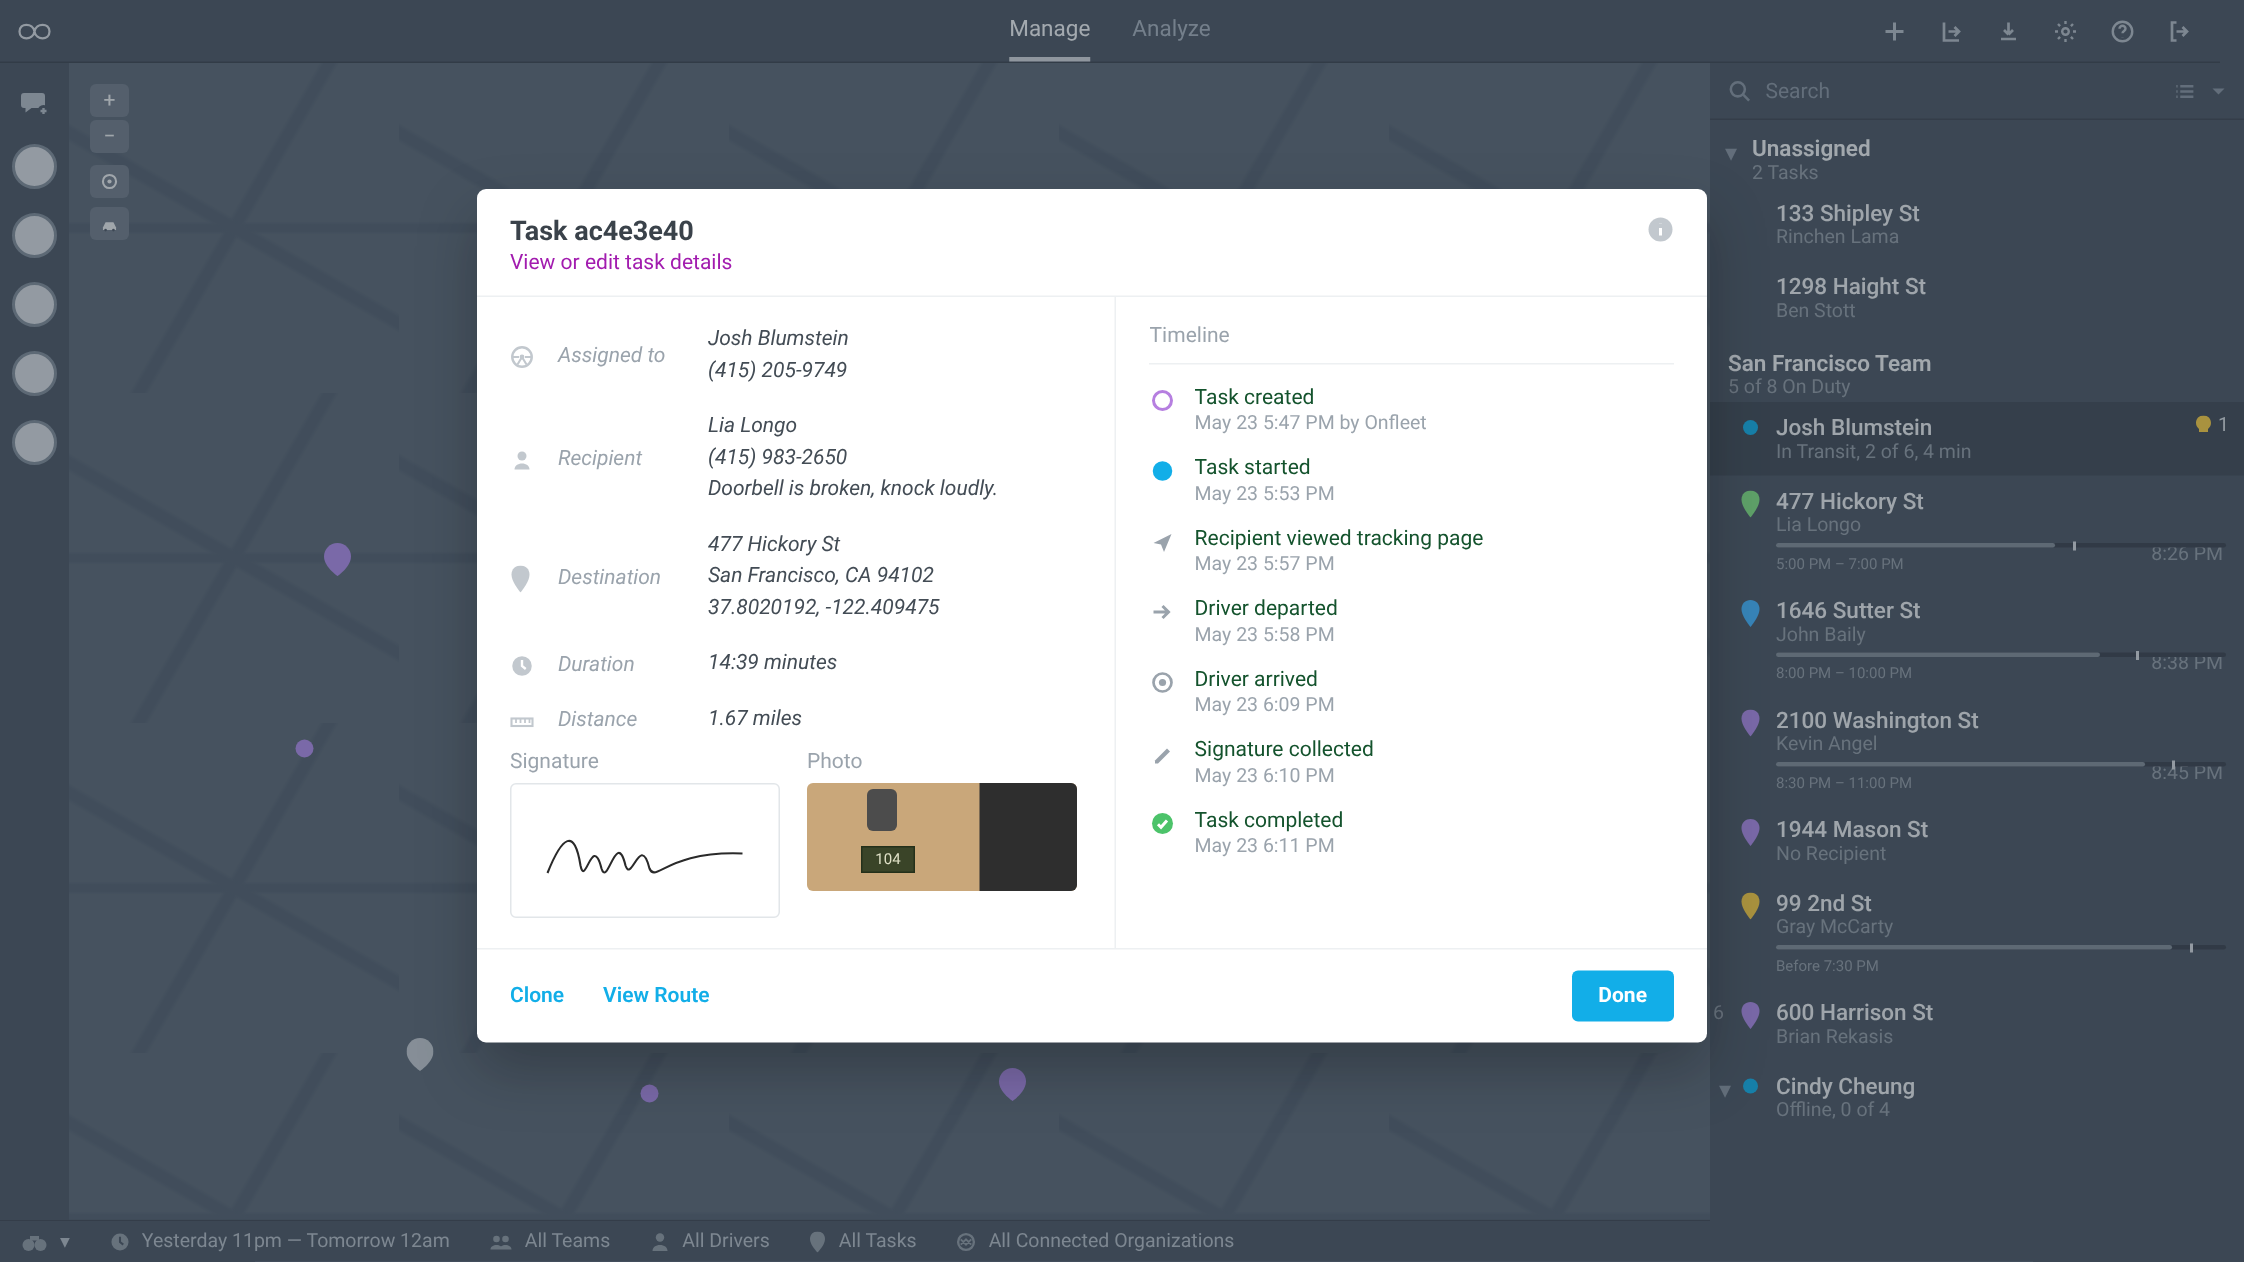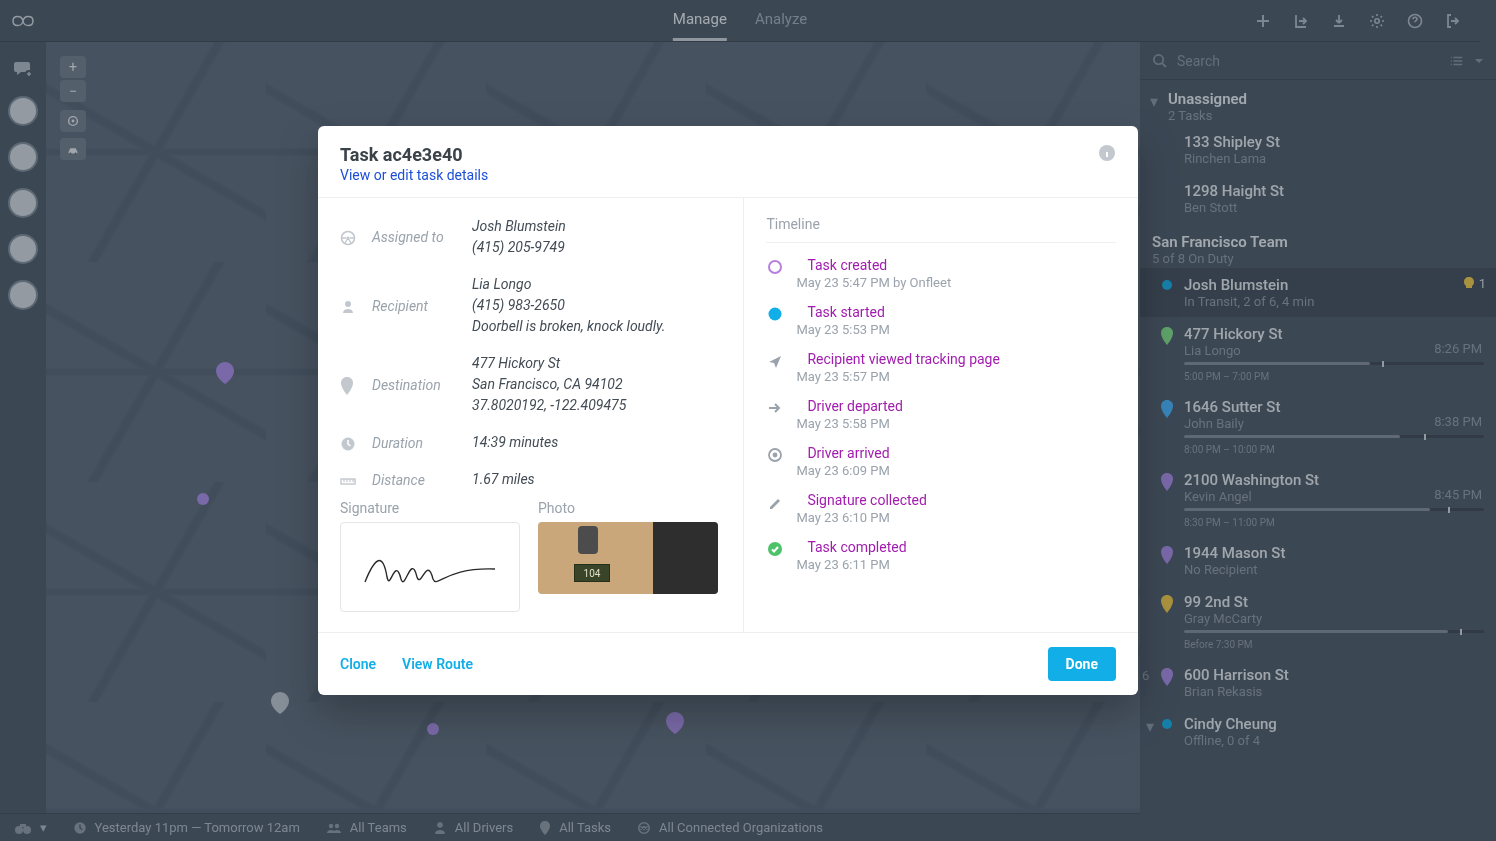--- a/index.html
+++ b/index.html
@@ -41,60 +41,60 @@
 .side-group-hd { padding: 10px 12px 2px 28px; position:relative; }
 .side-group-hd .caret { position:absolute; left:10px; top:12px; color:#8693a1; }
 .side-group-hd .t1 { color:#e6ebef; font-size:15px; font-weight:600; }
 .side-group-hd .t2 { color:#8d98a4; font-size:13px; }
 .side-item { padding: 8px 12px 8px 44px; position:relative; cursor:pointer; }
 .side-item .dot { position:absolute; left:22px; top:12px; width:10px; height:10px; border-radius:50%; }
 .side-item .pin { position:absolute; left:20px; top:10px; width:14px; height:16px; }
 .side-item .l1 { color:#e2e7eb; font-size:15px; font-weight:500; }
 .side-item .l2 { color:#8d98a4; font-size:13px; }
 .side-item .l3 { color:#8d98a4; font-size:10px; margin-top:6px; }
-.side-item .rt { position:absolute; right:14px; top:24px; color:#8d98a4; font-size:13px; }
+.side-item .rt { position:absolute; right:14px; top:45px; color:#8d98a4; font-size:13px; }
 .side-item .badge { position:absolute; right:10px; top:8px; display:flex; align-items:center; gap:4px; color:#cfd6dd; font-size:13px;}
 .side-item .badge .bicon { color:#f1c945; }
 .side-item.selected { background:#3f4b58; }
 .prog { margin-top:4px; height:3px; background:#3a4350; border-radius:2px; position:relative;}
 .prog .fill { height:100%; background:#7e8a97; border-radius:2px;}
 .prog .tick { position:absolute; top:-1px; width:2px; height:6px; background:#cfd6dd;}
 .side-item .count { position:absolute; left:2px; top:10px; color:#8d98a4; font-size:13px;}
 
 
 .bottombar { position: fixed; bottom:0; left:0; right:356px; height:28px; background:#4a5766; border-top:1px solid #3e4855; display:flex; align-items:center; gap:26px; padding:0 14px; color:#aeb8c3; font-size:13px; z-index:4;}
 .bottombar .bitem { display:flex; align-items:center; gap:8px; cursor:pointer;}
 .bottombar .bico { color:#8d98a4; }
 
 
 .scrim { position:fixed; inset:0; background:rgba(34,42,51,.35); z-index:10; }
 .modal { position:fixed; top:126px; left:318px; width:820px; background:#fff; border-radius:6px; box-shadow:0 18px 40px rgba(0,0,0,.25); z-index:11; color:#424b54; display:flex; flex-direction:column; }
 .modal .mhdr { padding:18px 22px 14px; display:flex; align-items:flex-start; }
 .modal .mhdr .mtitle { font-size:18px; font-weight:700; color:#3a424a;}
-.modal .mhdr .msub { font-size:14px; color:#1d4ed8; margin-top:2px;}
+.modal .mhdr .msub { font-size:14px; color:#a21caf; margin-top:2px;}
 .modal .mhdr .iinfo { margin-left:auto; color:#c2c8ce; cursor:pointer;}
 .modal .mbody { display:flex; border-top:1px solid #edf0f2;}
 .mleft { width:52%; padding:18px 22px 20px; border-right:1px solid #edf0f2;}
 .mright { width:48%; padding:18px 22px 20px;}
 .frow { display:flex; gap:14px; margin-bottom:16px; align-items:center;font-style:italic;}
 .frow .ficon { width:18px; color:#c2c8ce; flex-shrink:0; margin-top:2px;}
 .frow .flabel { width:86px; color:#9aa3ac; font-size:14px; flex-shrink:0;}
 .frow .fval { flex:1; color:#434c55; font-size:14px; line-height:1.5;}
 .attachments { display:flex; gap:18px; margin-top:6px;}
 .attach { width:180px;}
 .attach .alabel { color:#9aa3ac; font-size:14px; margin-bottom:6px;}
 .sigbox { height:90px; border:1px solid #e2e6e9; border-radius:4px; display:flex; align-items:center; justify-content:center;}
 .photobox { height:72px; border-radius:4px; background:#c9a77a; position:relative; overflow:hidden;}
 .photobox .door { position:absolute; right:0; top:0; bottom:0; width:36%; background:#2e2e2e;}
 .photobox .lamp { position:absolute; left:22%; top:4px; width:20px; height:28px; background:#4c4c4c; border-radius:4px;}
 .photobox .plate { position:absolute; left:20%; bottom:12px; width:36px; height:18px; background:#3a4428; color:#dfe0c6; font-size:10px; display:flex; align-items:center; justify-content:center; border:1px solid #24301a;}
 .tlhdr { color:#9aa3ac; font-size:14px; padding-bottom:10px; border-bottom:1px solid #edf0f2; margin-bottom:14px;}
 .tlitem { display:flex; gap:12px; margin-bottom:14px;}
 .tlicon { width:18px; height:18px; flex-shrink:0; display:flex; align-items:center; justify-content:center; margin-top:1px;}
-.tltxt .e1 { color:#a21caf; font-size:14px;margin-left:11px;}
+.tltxt .e1 { color:#14532d; font-size:14px;}
 .tltxt .e2 { color:#9aa3ac; font-size:13px; margin-top:2px;}
 .mfooter { border-top:1px solid #edf0f2; padding:14px 22px; display:flex; align-items:center; gap:26px;}
 .mfooter .linkbtn { color:#12aee8; font-weight:600; font-size:14px; cursor:pointer;}
 .mfooter .donebtn { margin-left:auto; background:#12aee8; color:#fff; font-weight:700; font-size:14px; padding:9px 18px; border-radius:4px; cursor:pointer;text-align:center;}
 
 svg { display:block; }
 </style>
 </head>
 <body>
 

